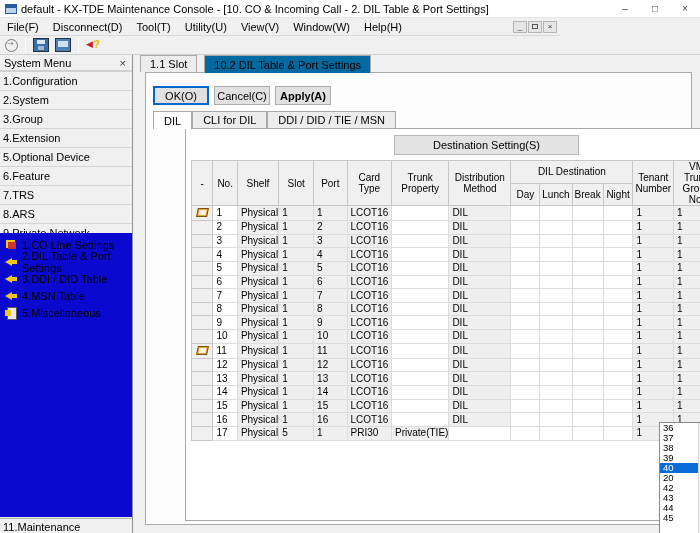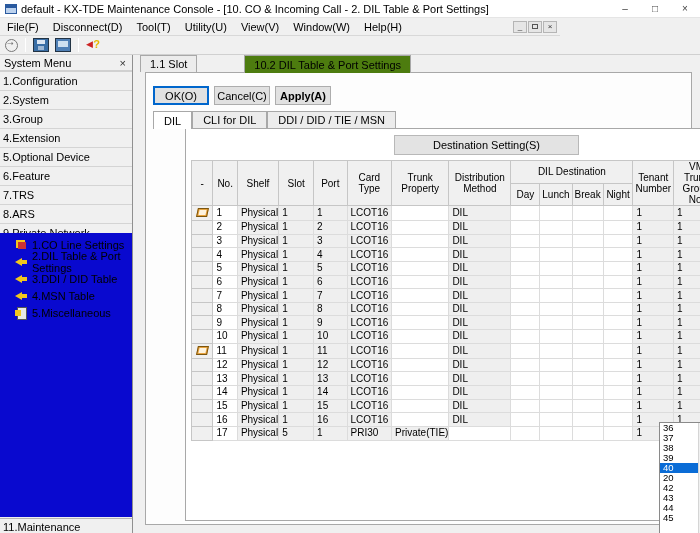--- a/index.html
+++ b/index.html
@@ -41,38 +41,38 @@
   .icon-help:after { content:"?"; position:absolute; right:2px; top:0; font-size:11px; font-weight:bold; color:#e8b800; }
 
   
   .sidebar { position:absolute; left:0; top:55px; width:133px; height:478px; background:#f0f0f0;
              border-right:1px solid #909090; }
   .side-header { height:17px; display:flex; align-items:center; padding:0 4px; border-bottom:2px solid #d0d0d0;gap:13px; }
   .side-close { margin-left:auto; font-size:11px; color:#333; padding-right:2px; }
   .side-item { height:19px; display:flex; align-items:center; padding-left:3px; font-size:11px;
                border-bottom:1px solid #d4d4d4; background:#f0f0f0; }
   .side-blue { position:absolute; left:0; top:178px; width:132px; height:284px; background:#0909cf; padding-top:3px; }
-  .side-subitem { height:17px; display:flex; align-items:center; padding-left:15px; color:#000; font-size:11px; }
+  .side-subitem { height:17px; display:flex; align-items:center; padding-left:5px; color:#000; font-size:11px; }
   .sub-icon { width:13px; height:11px; position:relative; margin-right:4px; flex:none; }
   .arrow-icon:before { content:""; position:absolute; left:0; top:2px; border-right:7px solid #f2c71d;
                        border-top:4px solid transparent; border-bottom:4px solid transparent; }
   .arrow-icon:after { content:""; position:absolute; left:6px; top:4px; width:6px; height:4px; background:#f2c71d; }
   .co-line-icon:before { content:""; position:absolute; left:1px; top:1px; width:9px; height:8px; background:#f2c71d; }
   .co-line-icon:after { content:""; position:absolute; left:3px; top:3px; width:8px; height:7px; background:#cc3333; }
   .misc-icon:before { content:""; position:absolute; left:2px; top:0; width:8px; height:11px; background:#e8e8e8; border:1px solid #555; }
   .misc-icon:after { content:""; position:absolute; left:0px; top:3px; width:6px; height:6px; background:#f2c71d; }
   .side-bottom { position:absolute; left:0; top:463px; width:132px; height:16px; display:flex; align-items:center;
                  padding-left:3px; border-top:1px solid #b5b5b5; background:#f0f0f0; }
 
   
   .main { position:absolute; left:133px; top:55px; width:567px; height:478px; background:#f0f0f0; }
   .tabrow { position:absolute; left:7px; top:0; height:17px; display:flex;gap:7px; }
   .tab { padding:0 9px; display:flex; align-items:center; font-size:11px; border:1px solid #a8a8a8;
          border-bottom:none; background:#ececec; height:17px; }
-  .tab.active { background:#4d7c0f; height:18px; z-index:3; position:relative;margin-left:40px; }
+  .tab.active { background:#0369a1; height:18px; z-index:3; position:relative; }
   .panel { position:absolute; left:12px; top:17px; width:547px; height:453px; background:#fdfdfd;
            border:1px solid #a8a8a8; }
   .btn { position:absolute; height:19px; background:#e1e1e1; border:1px solid #adadad; font-size:11px;
          display:flex; align-items:center; justify-content:center; font-family:inherit; }
   .btn-ok { left:7px; top:13px; width:56px; border:2px solid #0066cc; }
   .btn-cancel { left:68px; top:13px; width:56px; }
   .btn-apply { left:129px; top:13px; width:56px;font-weight:bold; }
   .subtabs { position:absolute; left:7px; top:38px; display:flex; z-index:2; }
   .subtab { padding:0 10px; height:17px; display:flex; align-items:center; font-size:11px;
             border:1px solid #a8a8a8; border-bottom:none; background:#ececec; }

